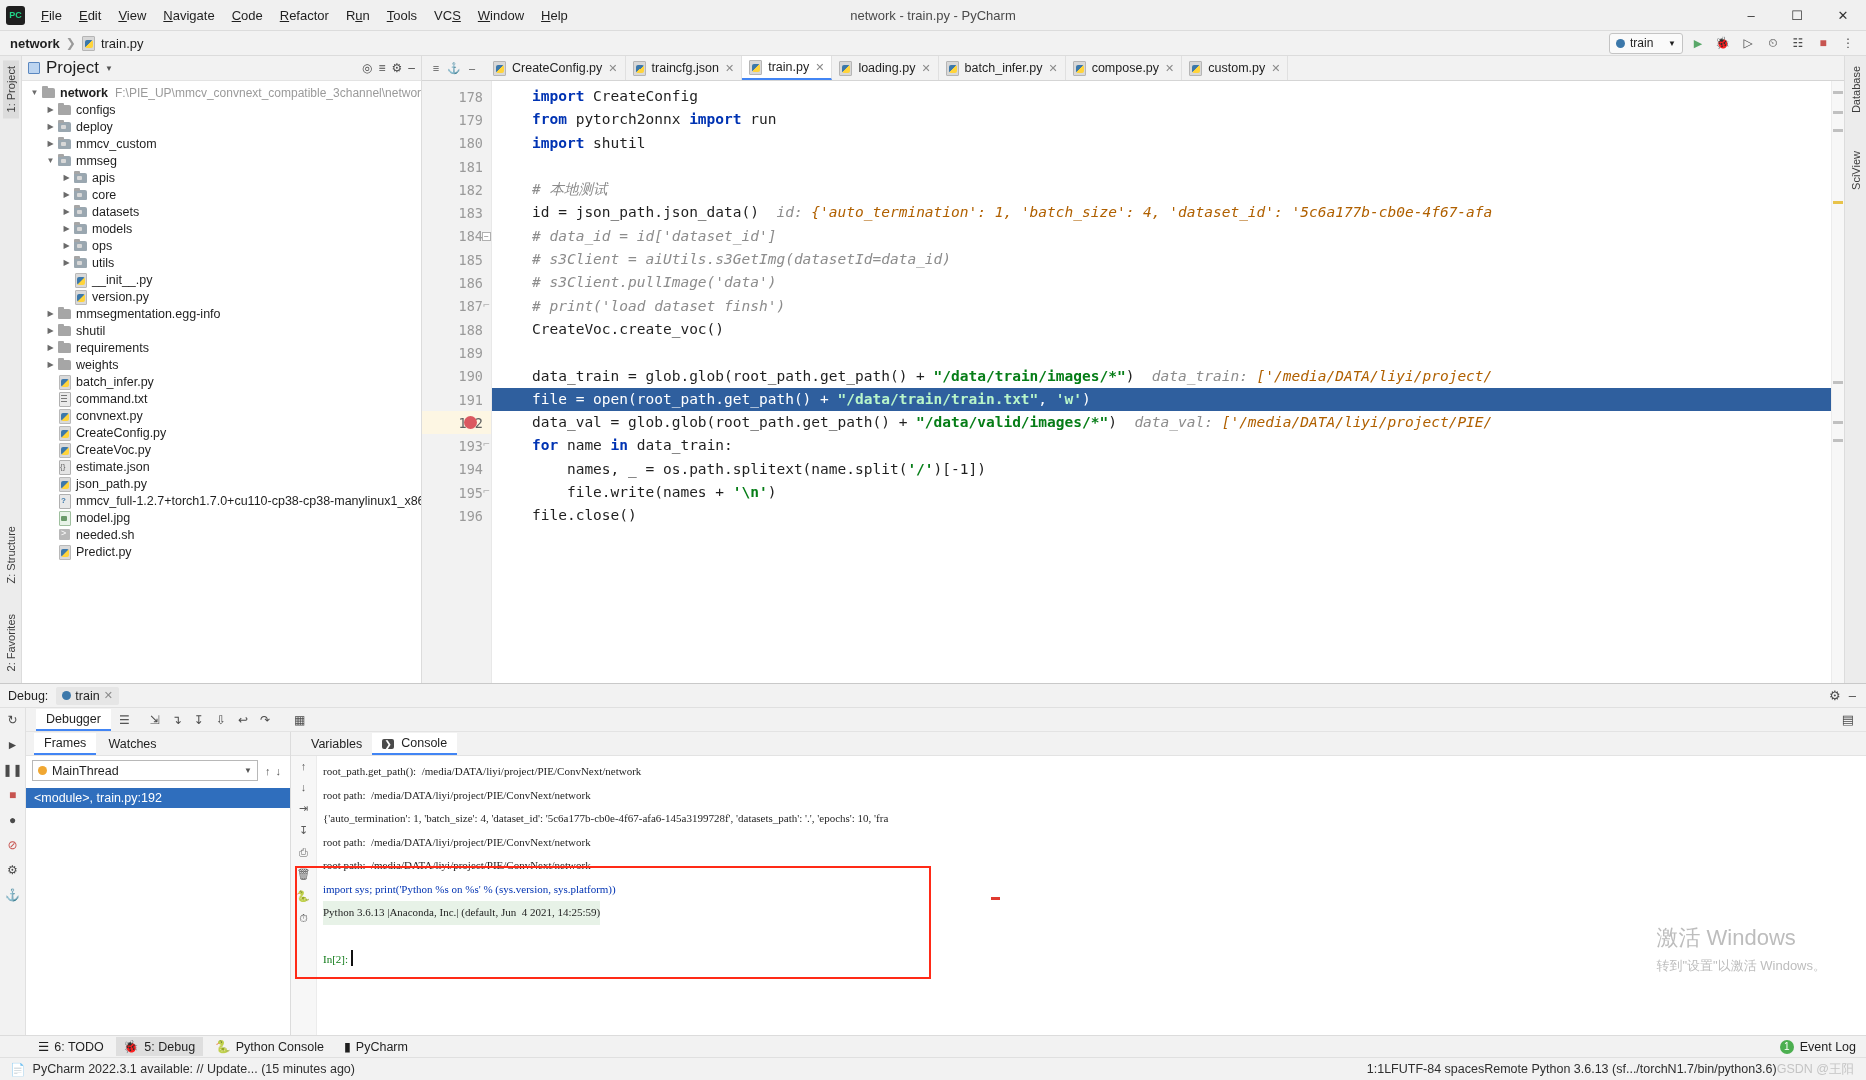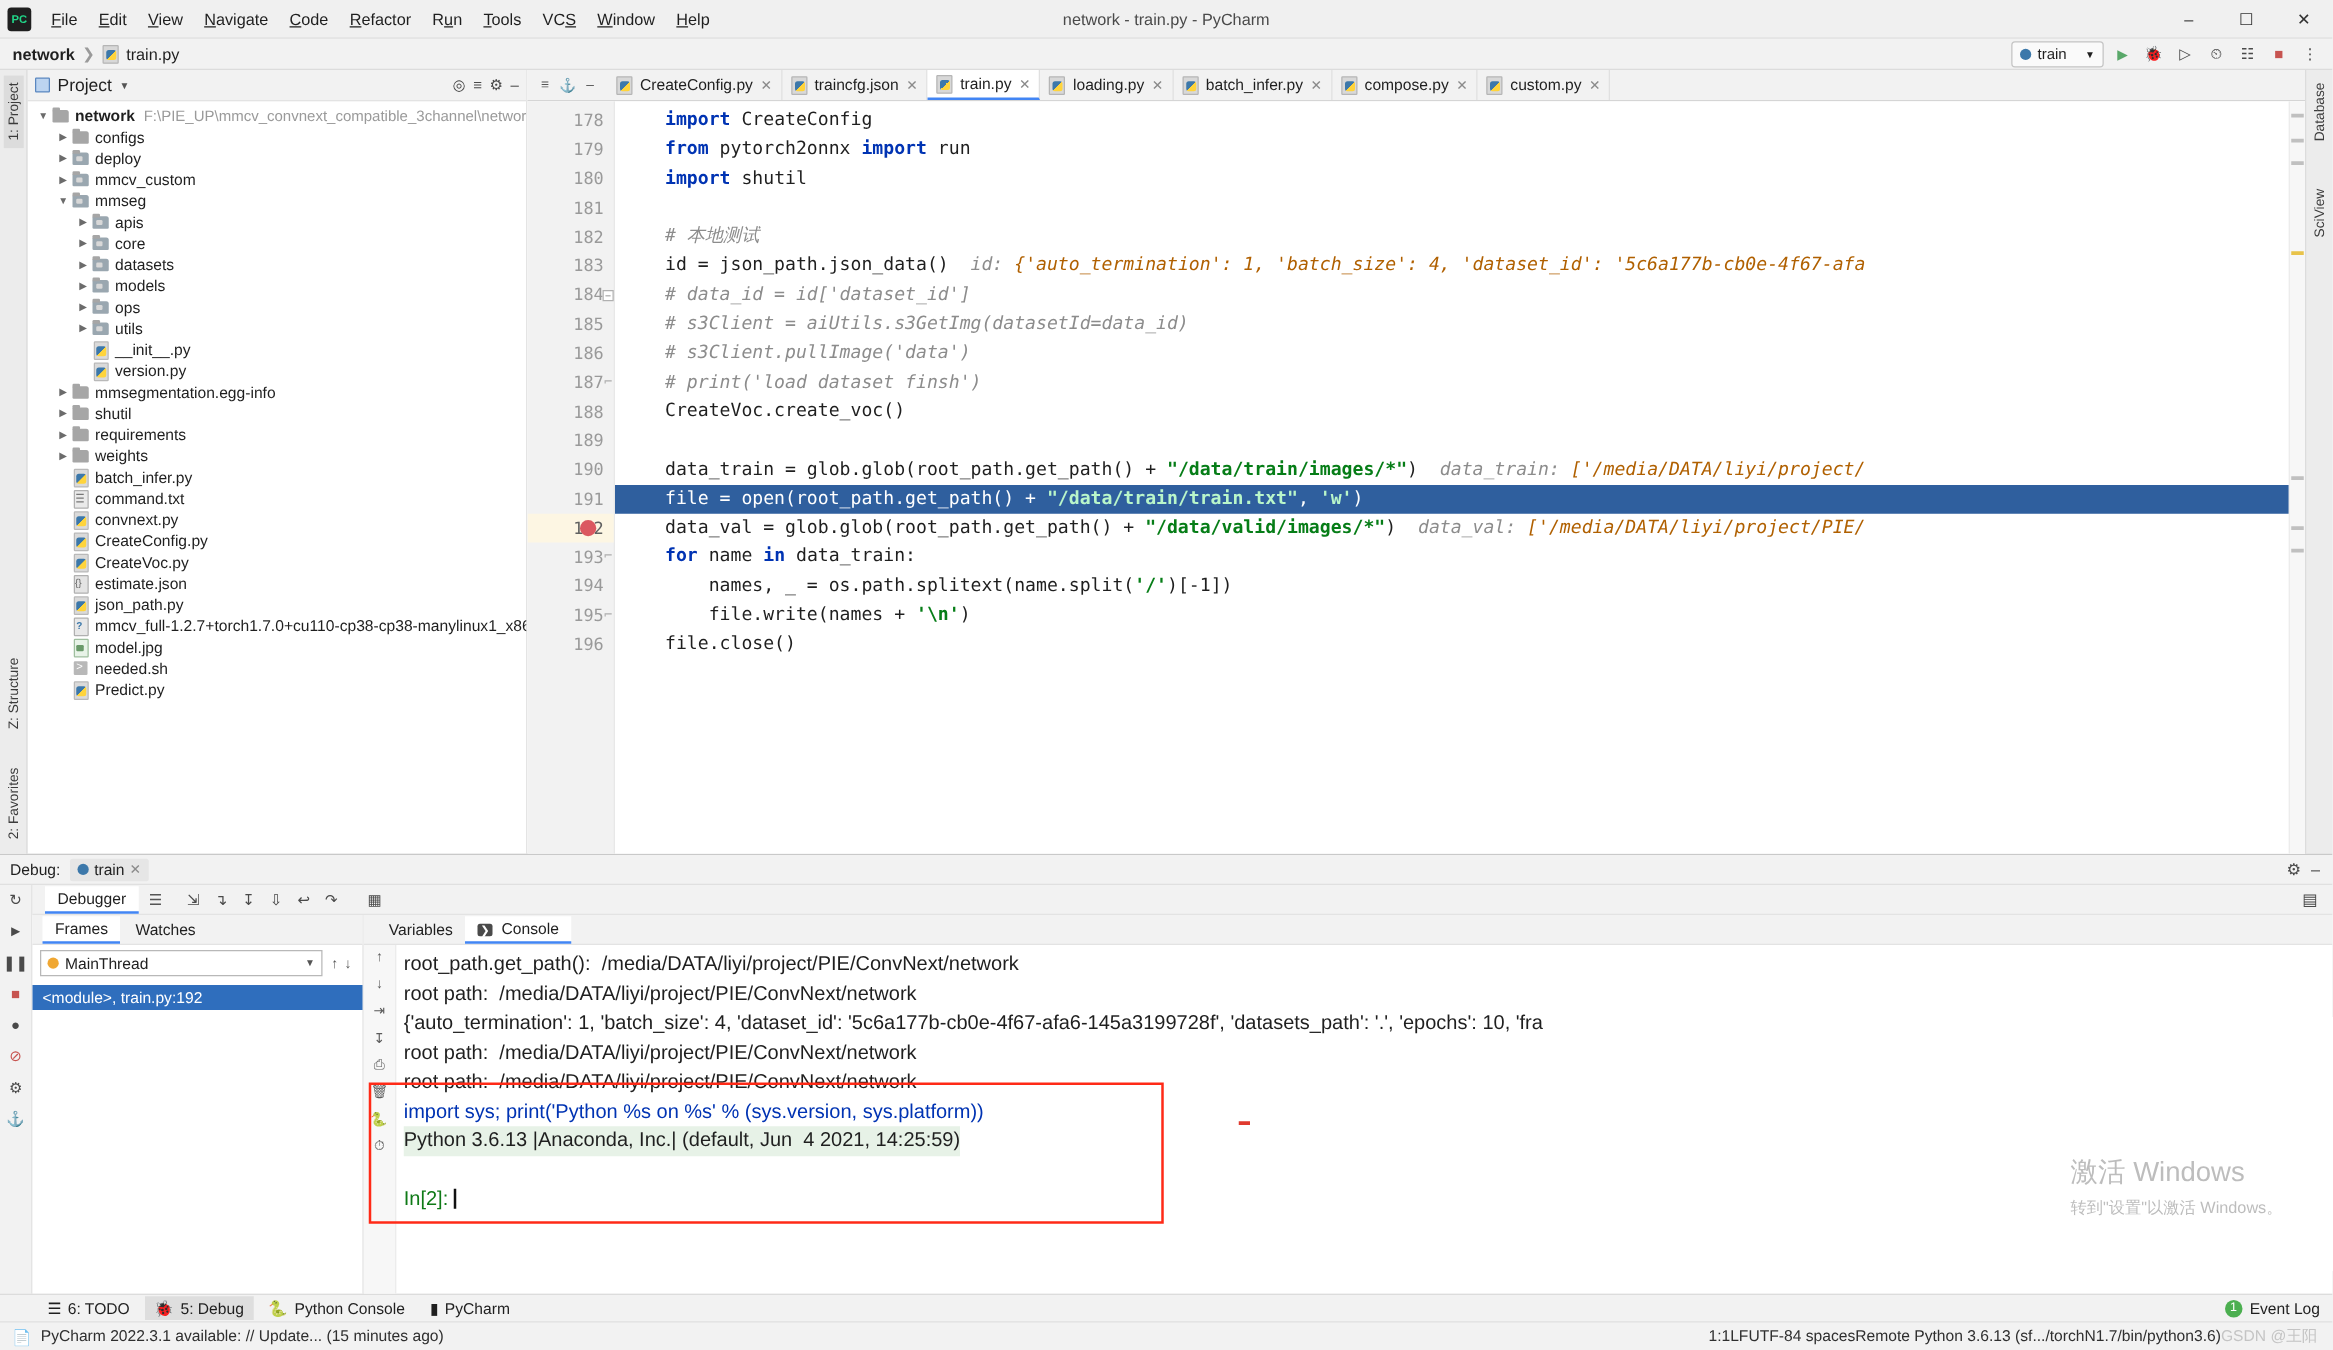--- a/index.html
+++ b/index.html
@@ -96,21 +96,21 @@
     display:flex; flex-direction:column; min-width:0;
   }
   .panel-header {
     height:25px; display:flex; align-items:center; gap:6px;
     padding:0 6px; background:#f2f2f2; border-bottom:1px solid #e3e3e3;
     font-size:12px;
   }
   .panel-header .sq {
     width:12px;height:12px;border:1px solid #5a87c0;background:#bcd4f0;border-radius:1px;
   }
-  .panel-header .title { font-size:14px; }
+  .panel-header .title { font-size:17px; }
   .panel-header .caret { font-size:8px; color:#555; }
   .panel-header .hdr-right { margin-left:auto; display:flex; gap:6px; align-items:center; color:#4a4a4a; font-size:12px;}
   .tree { flex:1; overflow:hidden; padding-top:3px; font-size:12.5px; position:relative; }
   .trow {
     display:flex; align-items:center; height:17px; padding-left:6px; white-space:nowrap;
   }
   .arrow { width:13px; text-align:center; font-size:8px; color:#6b6b6b; flex:none; }
   .arrow.empty { color:transparent; }
   .fic { width:15px; height:13px; flex:none; margin-right:4px; position:relative; }
   .fic.folder::before {
@@ -267,21 +267,21 @@
   }
   .console-col { flex:1; display:flex; flex-direction:column; min-width:0; background:#fff;}
   .console-tabs { height:24px; display:flex; align-items:center; background:#f2f2f2; border-bottom:1px solid #e3e3e3; }
   .console-body { flex:1; display:flex; min-height:0; position:relative; overflow:hidden; }
   .console-gutter {
     width:26px; background:#f7f7f7; border-right:1px solid #ececec;
     display:flex; flex-direction:column; align-items:center; padding-top:4px; gap:9px;
     font-size:11px; color:#5a5a5a;
   }
   .console-text {
-    flex:1; font-family:Liberation Sans, sans-serif; font-size:16px;
+    flex:1; font-family:Liberation Serif, serif; font-size:11px;
     padding:4px 0 0 6px; white-space:pre; overflow:hidden; position:relative; color:#1f1f1f;
   }
   .cs-line { height:23.5px; line-height:23.5px; }
   .cs-blue { color:#0033b3; }
   .redbox {
     position:absolute; border:2.5px solid #ff2a17; left:4px; top:110px;
     width:636px; height:113px; pointer-events:none;
   }
   .green-hl { background:#e7f2e7; }
   .cs-green { color:#0f7a17; }

